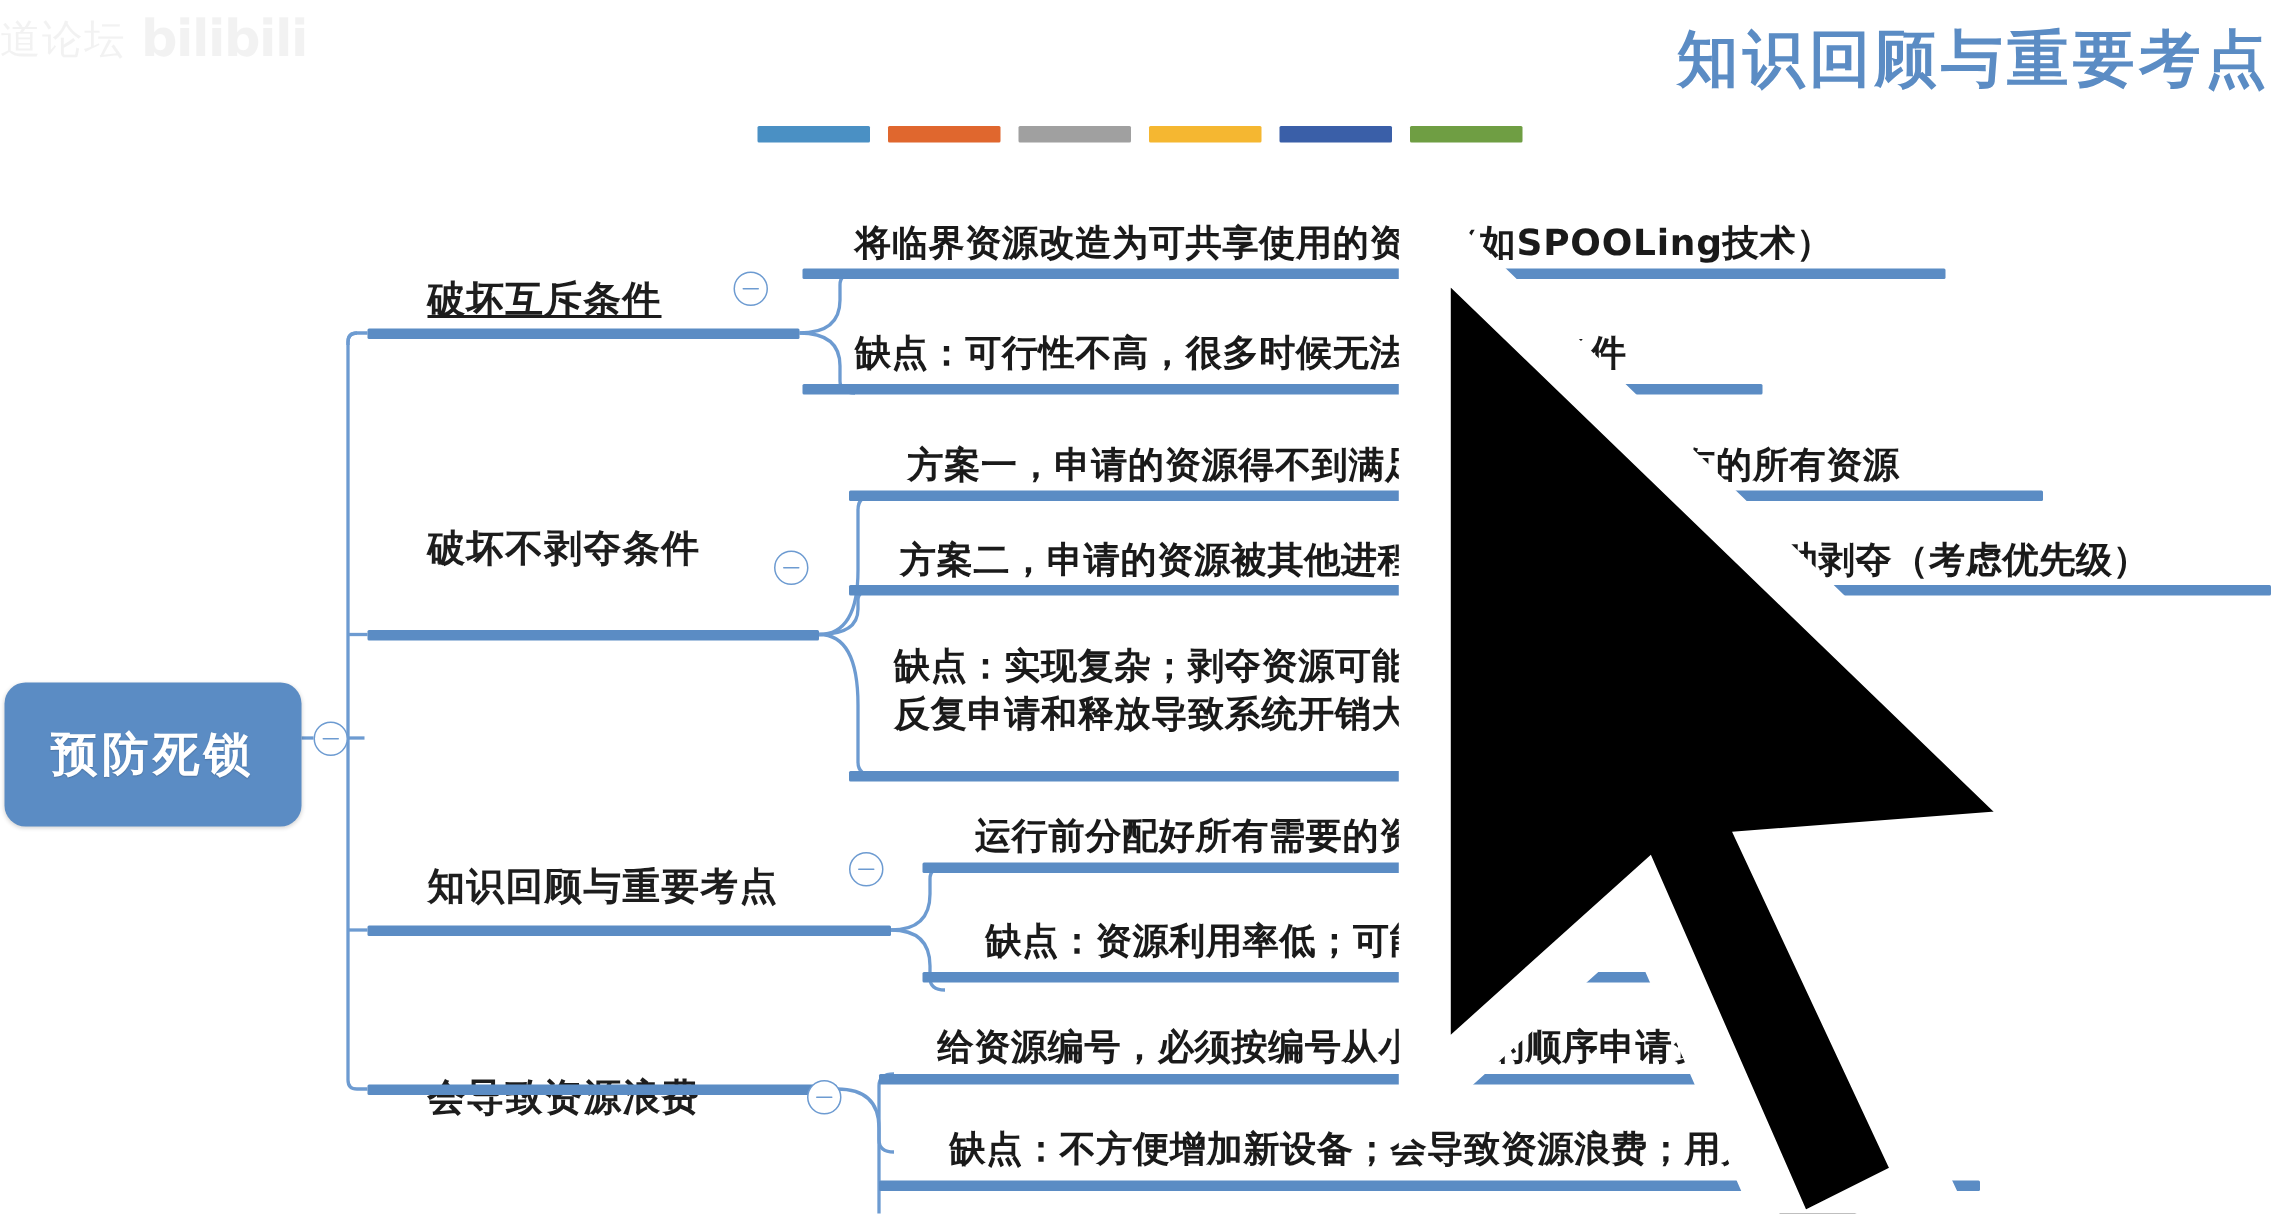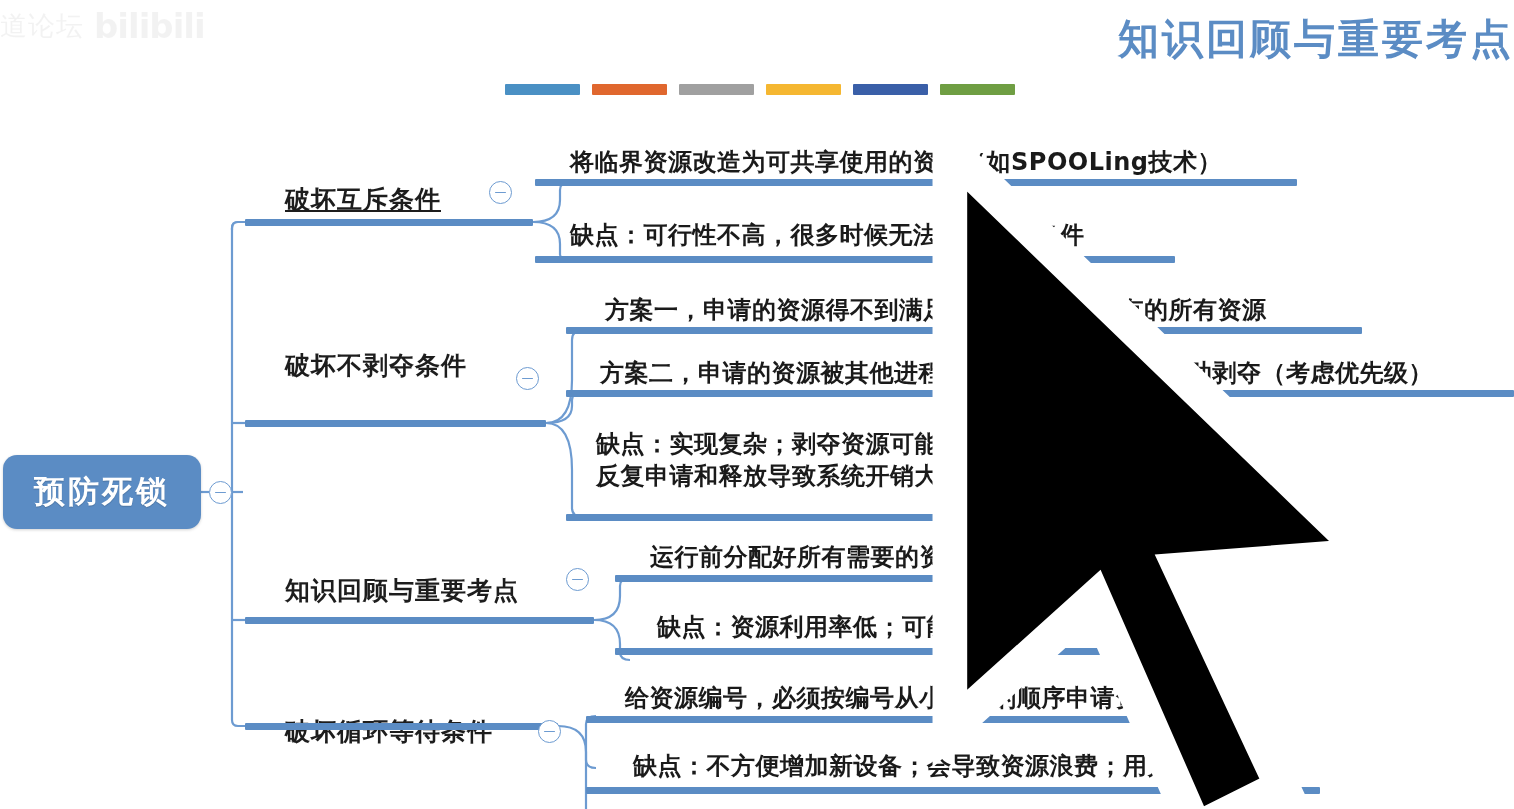--- a/index.html
+++ b/index.html
@@ -87,21 +87,21 @@
     height: 809px;
     overflow: visible;
   }
 
   
   #root-node {
     position: absolute;
     left: 3px;
     top: 455px;
     width: 198px;
-    height: 74px;
+    height: 96px;
     background: #5b8cc4;
     border-radius: 14px;
     display: flex;
     align-items: center;
     justify-content: center;
     box-shadow: 0 1px 3px rgba(0,0,0,0.18);
   }
   #root-node .root-label {
     color: #ffffff;
     font-size: 31px;
@@ -263,21 +263,21 @@
   <div class="toggle" style="left:566px; top:568px;">
     <span class="bar"></span>
   </div>
 
   <div class="leaf-label" style="left:650px; top:541px;">运行前分配好所有需要的资源，之后一直保持</div>
   <div class="ul-bar" style="left: 615px; top: 575px; width: 595px; background: rgb(91, 140, 196);"></div>
 
   <div class="leaf-label" style="left:657px; top:611px;">缺点：资源利用率低；可能导致饥饿</div>
   <div class="ul-bar" style="left: 615px; top: 648px; width: 534px; background: rgb(91, 140, 196);"></div>
 
-  <div class="branch-label" style="left:285px; top:715px;">破坏循环等待条件</div>
+  <div class="branch-label" style="left:285px; top:715px;">会导致资源浪费</div>
   <div class="ul-bar" style="left: 245px; top: 723px; width: 313px; background: rgb(91, 140, 196);"></div>
   <div class="toggle" style="left:538px; top:720px;">
     <span class="bar"></span>
   </div>
 
   <div class="leaf-label" style="left:625px; top:682px;">给资源编号，必须按编号从小到大的顺序申请资源</div>
   <div class="ul-bar" style="left: 586px; top: 716px; width: 622px; background: rgb(91, 140, 196);"></div>
 
   <div class="leaf-label" style="left:633px; top:750px;">缺点：不方便增加新设备；会导致资源浪费；用户编程麻烦</div>
   <div class="ul-bar" style="left: 586px; top: 787px; width: 734px; background: rgb(91, 140, 196);"></div>

